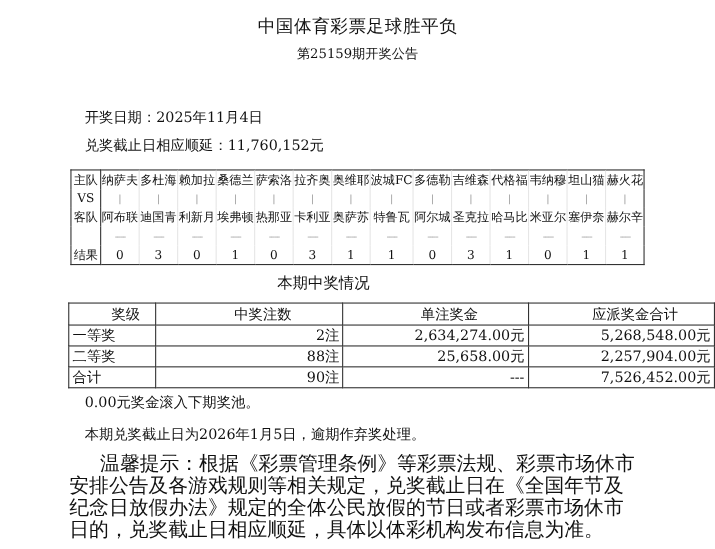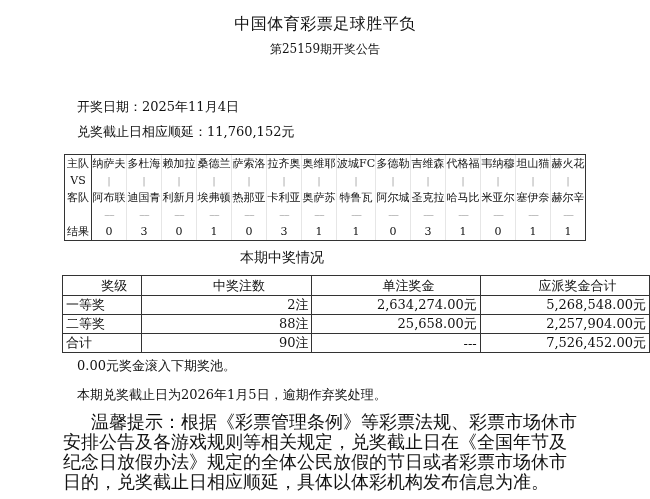--- a/index.html
+++ b/index.html
@@ -12,21 +12,21 @@
   .match-table { left: 64px; top: 154px; border-collapse: collapse; font-size: 11px; }
   .match-table td { height: 17px; padding: 0; text-align: center; white-space: nowrap; overflow: hidden;
                     border-left: 1px solid #e6e6e6; }
   .match-table td.lbl { width: 26px; border-left: 1px solid #333; border-right: 1px solid #333; }
   .match-table td.team { width: 34px; }
   .match-table td.last { border-right: 1px solid #333; }
   .match-table tr:first-child td { border-top: 1px solid #333; }
   .match-table tr:last-child td { border-bottom: 1px solid #333; }
   .sep { color: #999; font-size: 9px; }
   .dash { color: #aaa; letter-spacing: -1px; font-size: 10px; }
-  .section-title { left: 0; width: 564px; top: 249px; text-align: center; font-size: 14px; }
+  .section-title { left: 12px; width: 564px; top: 249px; text-align: center; font-size: 14px; }
   .prize-table { left: 62px; top: 275px; border-collapse: collapse; font-size: 13px; }
   .prize-table th, .prize-table td { border: 1.5px solid #333; padding: 0 3px; height: 16px; font-weight: normal; }
   .prize-table th { height: 19px; text-align: center; padding-left: 28px; }
   .prize-table td.c { text-align: left; }
   .prize-table td.r { text-align: right; }
   .para { left: 77px; font-size: 13px; }
   .notice { left: 63px; top: 412px; width: 520px; font-size: 18px; line-height: 20px; text-indent: 28px; }
 </style>
 </head>
 <body>

